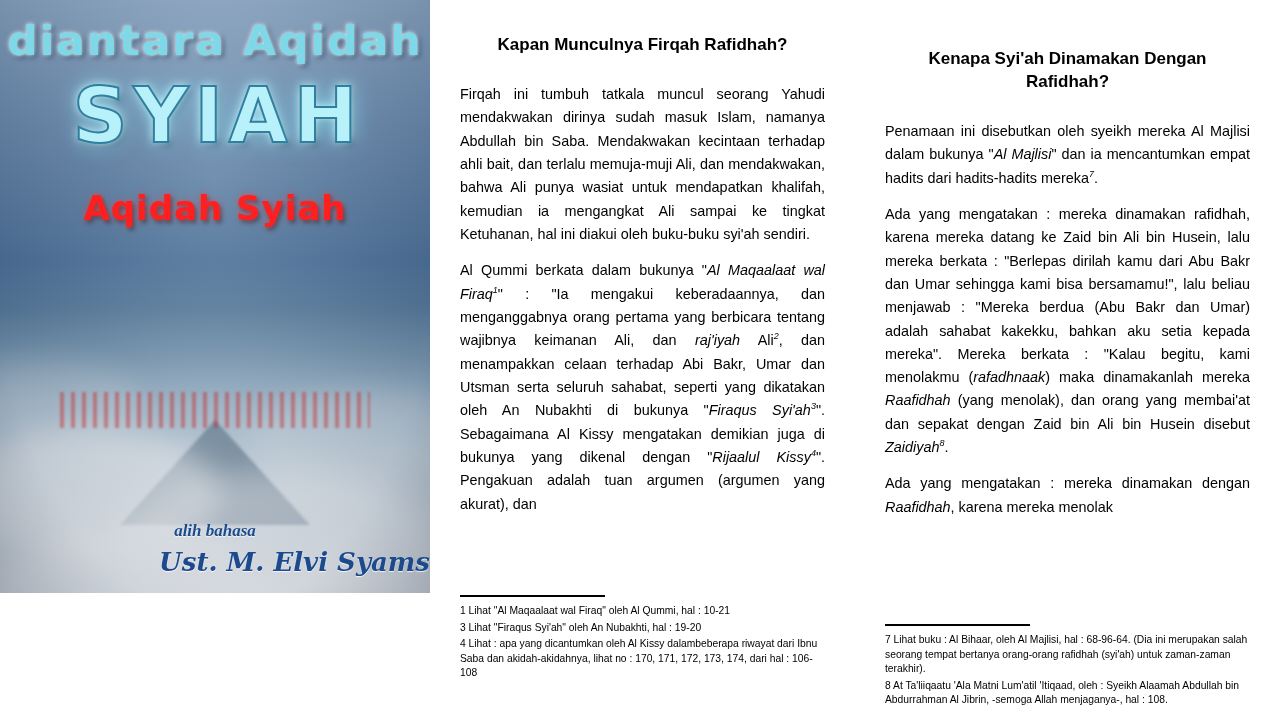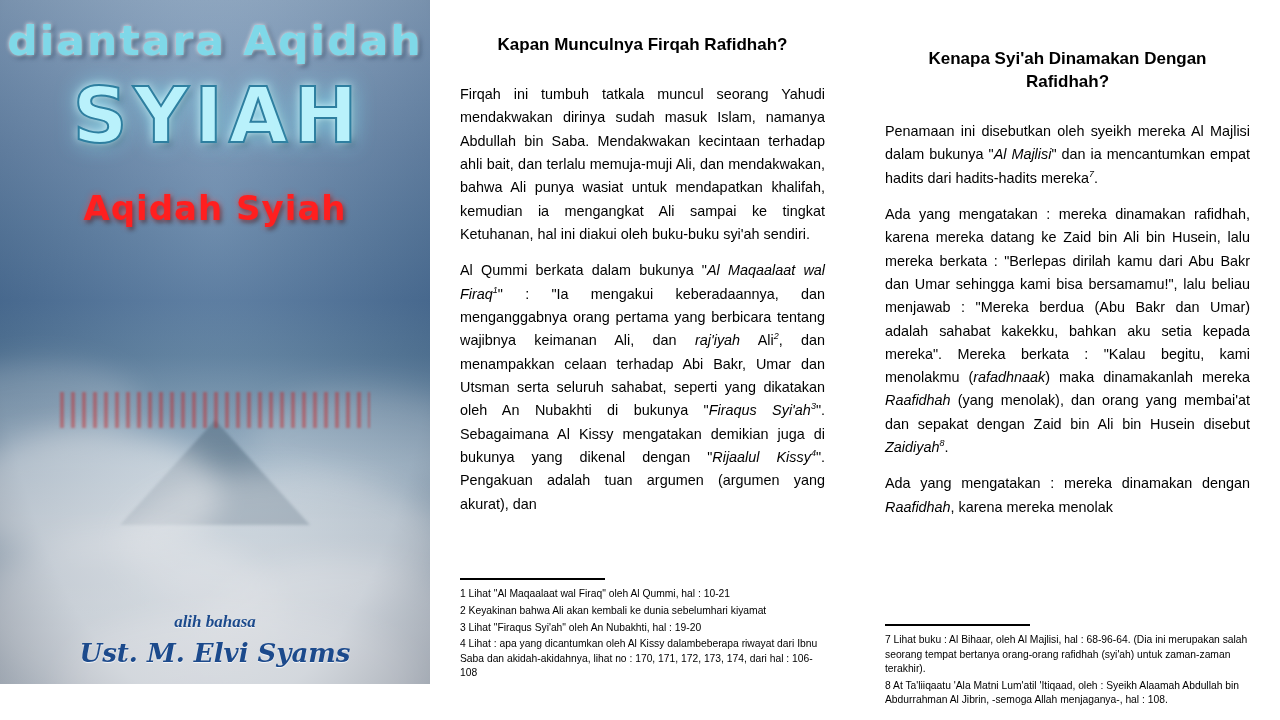--- a/index.html
+++ b/index.html
@@ -12,21 +12,21 @@
   .screen {
     width: 1280px; height: 720px;
     display: flex;
     flex-direction: row;
     background: #ffffff;
   }
 
   
   .cover {
     width: 430px;
-    height: 684px;
+    height: 593px;
     position: relative;
     overflow: hidden;
     background: linear-gradient(180deg,
         #8fa9c4 0%,
         #7f9cbb 10%,
         #6d8cae 22%,
         #5d7fa3 34%,
         #51759c 44%,
         #5b7f9f 52%,
         #7e9cb4 60%,
@@ -146,20 +146,21 @@
     text-shadow: 0 1px 1px rgba(255,255,255,.8);
   }
   .cover-author {
     margin-top: 6px;
     font-family: "DejaVu Serif", serif;
     font-style: italic;
     font-size: 26px;
     font-weight: bold;
     color: #1c4a8c;
     text-shadow: 0 1px 1px rgba(255,255,255,.8);
+    text-align: right;
   }
 
   
   .pages {
     flex: 1;
     display: flex;
     flex-direction: row;
     background: #ffffff;
   }
   .page {
@@ -262,21 +263,20 @@
     <div class="page">
       <div class="page-heading">Kapan Munculnya Firqah Rafidhah?</div>
 
       <div class="para">Firqah ini tumbuh tatkala muncul seorang Yahudi mendakwakan dirinya sudah masuk Islam, namanya Abdullah bin Saba. Mendakwakan kecintaan terhadap ahli bait, dan terlalu memuja-muji Ali, dan mendakwakan, bahwa Ali punya wasiat untuk mendapatkan khalifah, kemudian ia mengangkat Ali sampai ke tingkat Ketuhanan, hal ini diakui oleh buku-buku syi'ah sendiri.</div>
 
       <div class="para"><span>Al Qummi berkata dalam bukunya "</span><span class="it">Al Maqaalaat wal Firaq</span><sup>1</sup><span>" : "Ia mengakui keberadaannya, dan menganggabnya orang pertama yang berbicara tentang wajibnya keimanan Ali, dan </span><span class="it">raj'iyah</span><span> Ali</span><sup>2</sup><span>, dan menampakkan celaan terhadap Abi Bakr, Umar dan Utsman serta seluruh sahabat, seperti yang dikatakan oleh An Nubakhti di bukunya "</span><span class="it">Firaqus Syi'ah</span><sup>3</sup><span>". Sebagaimana Al Kissy mengatakan demikian juga di bukunya yang dikenal dengan "</span><span class="it">Rijaalul Kissy</span><sup>4</sup><span>". Pengakuan adalah tuan argumen (argumen yang akurat), dan</span></div>
 
       <div class="footnotes">
         <div class="fn-rule"></div>
         <div class="fn">1 Lihat "Al Maqaalaat wal Firaq" oleh Al Qummi, hal : 10-21</div>
-        <div class="fn">2 Keyakinan bahwa Ali akan kembali ke dunia sebelumhari kiyamat</div>
         <div class="fn">3 Lihat "Firaqus Syi'ah" oleh An Nubakhti, hal : 19-20</div>
         <div class="fn">4 Lihat : apa yang dicantumkan oleh Al Kissy dalambeberapa riwayat dari Ibnu Saba dan akidah-akidahnya, lihat no : 170, 171, 172, 173, 174, dari hal : 106-108</div>
         <div class="spacer-num"></div>
       </div>
     </div>
 
     <div class="page right-page">
       <div class="page-heading">Kenapa Syi'ah Dinamakan Dengan Rafidhah?</div>
 
       <div class="para"><span>Penamaan ini disebutkan oleh syeikh mereka Al Majlisi dalam bukunya "</span><span class="it">Al Majlisi</span><span>" dan ia mencantumkan empat hadits dari hadits-hadits mereka</span><sup>7</sup><span>.</span></div>

